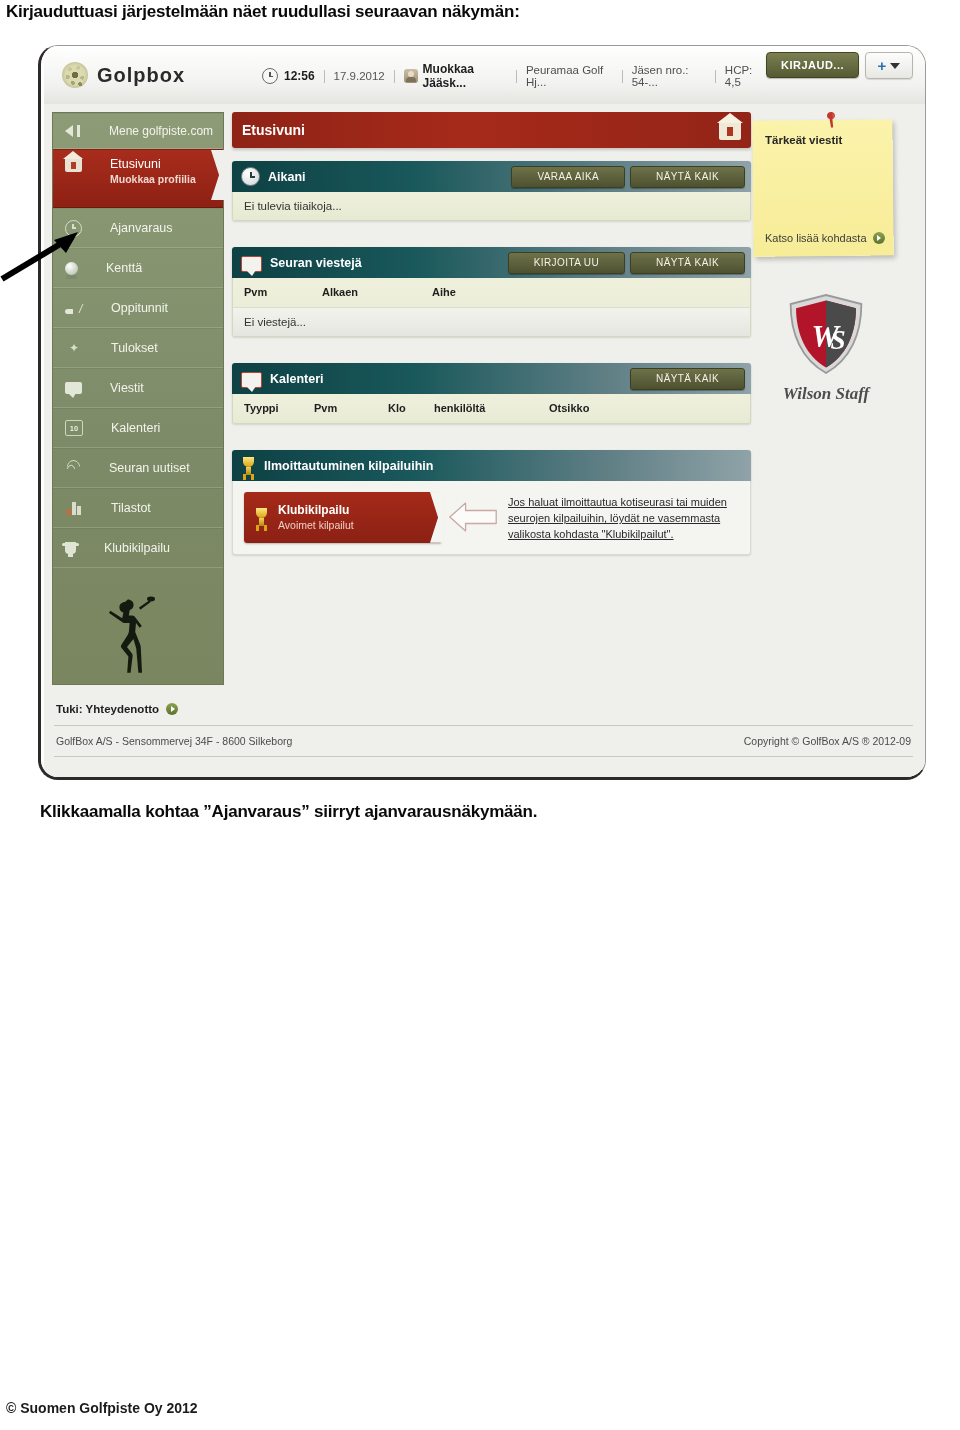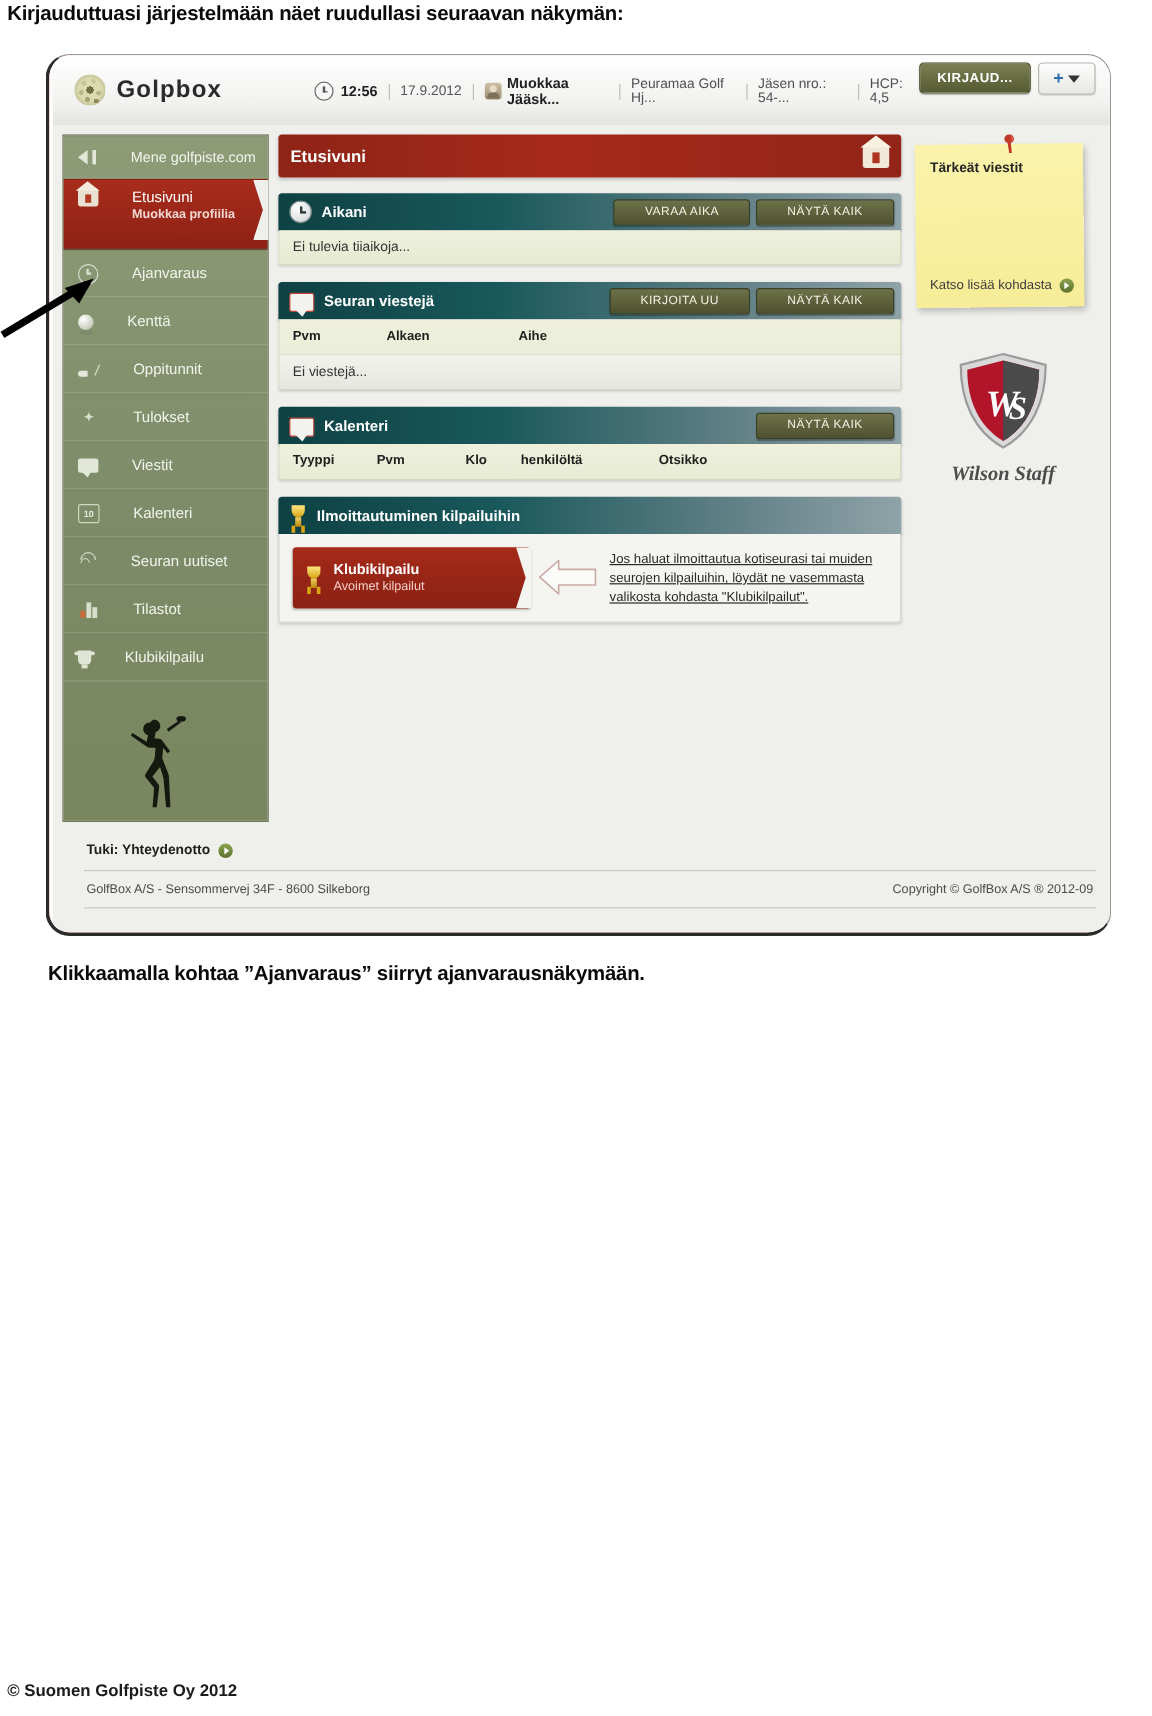--- a/index.html
+++ b/index.html
@@ -223,21 +223,21 @@
     width:22px;height:19px;position:relative;background:#f0e9d8;border-radius:2px;
   }
   .ph-home:before{
     content:"";position:absolute;left:-2px;top:-8px;border-left:13px solid transparent;
     border-right:13px solid transparent;border-bottom:10px solid #f7f1e2;
   }
   .ph-home:after{
     content:"";position:absolute;left:8px;top:6px;width:6px;height:9px;background:#ad3520;
   }
 
-  .panel{margin-bottom:14px;}
+  .panel{margin-bottom:26px;}
   .panel-head{
     height:31px;border-radius:3px 3px 0 0;
     background:linear-gradient(90deg,#0e4144 0%,#19585b 35%,#5f7f85 72%,#8fa3a8 100%);
     display:flex;align-items:center;padding:0 6px 0 9px;
     box-shadow:0 1px 2px rgba(0,0,0,.22);
   }
   .panel-title{color:#fff;font-size:12.5px;font-weight:bold;flex:1;margin-left:8px;}
   .pico{width:19px;height:17px;flex:none;position:relative;}
   .pico.clock{
     width:17px;height:17px;border-radius:50%;
@@ -310,21 +310,21 @@
     content:"";position:absolute;left:5px;top:10px;width:5px;height:8px;
     background:linear-gradient(#f2d25e,#b8860b);
     box-shadow:-4px 6px 0 -1px #d8a515,4px 6px 0 -1px #d8a515;
   }
   .big-arrow{width:62px;display:flex;align-items:center;justify-content:center;flex:none;}
   .hint-text{
     flex:1;font-size:11px;color:#2a2a2a;line-height:1.45;padding-top:3px;padding-left:4px;text-decoration:underline;
   }
 
   
-  .rightcol{position:absolute;right:10px;top:8px;width:158px;bottom:92px;}
+  .rightcol{position:absolute;right:20px;top:8px;width:158px;bottom:92px;}
   .note-wrap{position:relative;width:140px;height:136px;margin:8px 0 0 6px;}
   .note{
     position:absolute;inset:0;background:linear-gradient(#fbf3ab,#f7ec97);
     box-shadow:2px 3px 5px rgba(0,0,0,.22);transform:rotate(-0.6deg);
   }
   .note-title{position:absolute;left:12px;top:14px;font-size:11.5px;font-weight:bold;color:#262626;}
   .note-link{
     position:absolute;left:12px;bottom:12px;font-size:11px;color:#3c3c3c;
     display:flex;align-items:center;gap:6px;
   }
@@ -339,21 +339,21 @@
   .pin{
     position:absolute;left:70px;top:-9px;width:16px;height:18px;z-index:3;
   }
   .ws-logo{position:absolute;left:14px;top:180px;width:130px;text-align:center;}
   .ws-word{
     margin-top:4px;font-size:17px;font-weight:bold;font-style:italic;color:#4d4d4d;
     font-family:"Liberation Serif", serif;
   }
 
   
-  .app-foot{position:absolute;left:24px;right:10px;bottom:8px;height:78px;}
+  .app-foot{position:absolute;left:8px;right:10px;bottom:8px;height:78px;}
   .support{
     font-size:11.5px;font-weight:bold;color:#1e1e1e;padding:12px 4px 10px 4px;
     display:flex;align-items:center;gap:7px;
   }
   .foot-rule{height:1px;background:#c9c9c2;margin:0 2px;}
   .foot-row{
     display:flex;justify-content:space-between;padding:9px 4px 0;font-size:10.5px;color:#4c4c4c;
   }
   .foot-rule2{height:1px;background:#c9c9c2;margin:9px 2px 0;}
 

